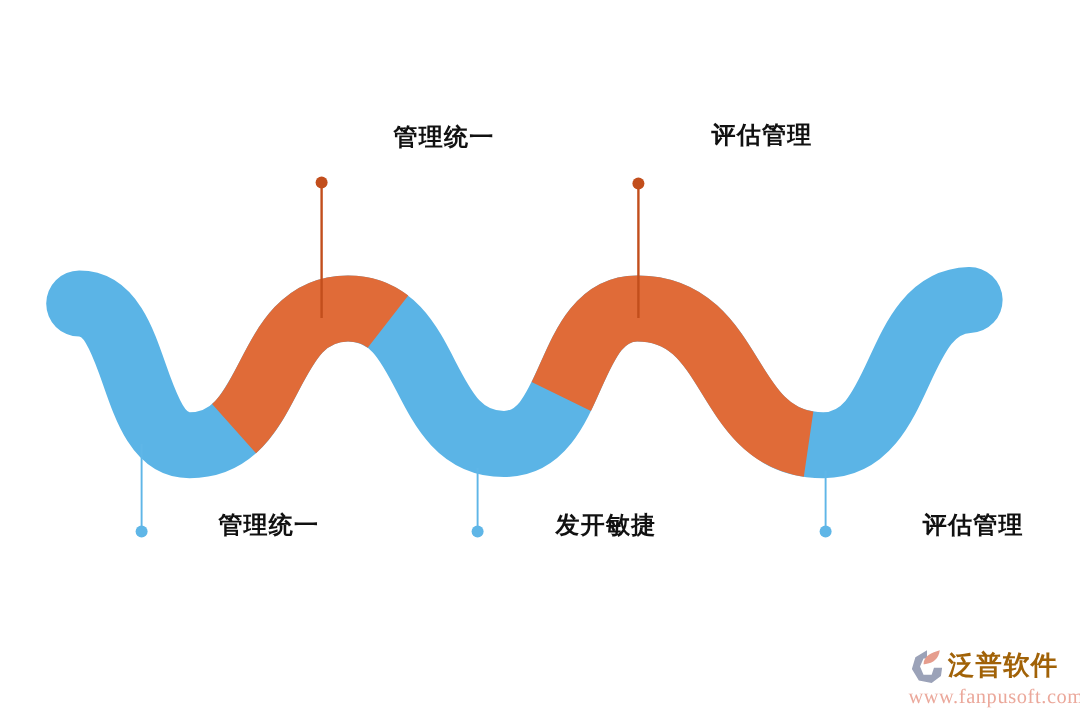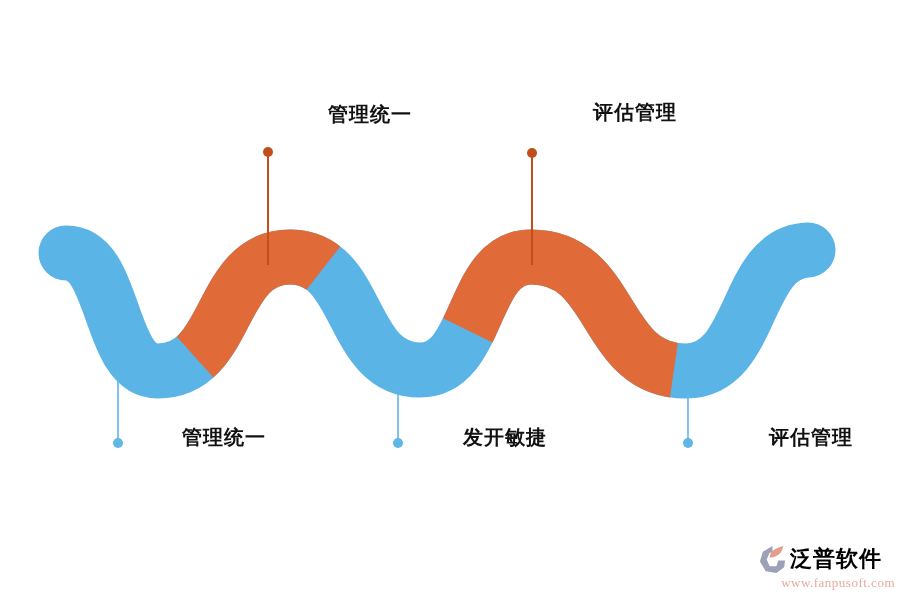--- a/index.html
+++ b/index.html
@@ -12,26 +12,26 @@
     position:absolute;transform:translateX(-50%);
     font-size:20px;font-weight:bold;color:#111111;
     letter-spacing:1px;white-space:nowrap;
   }
   .logo{
     position:absolute;right:5px;bottom:9px;width:138px;
   }
   .logo-top{display:flex;align-items:flex-start;}
   .logo-icon{flex:0 0 auto;margin-right:2px;}
   .logo-title{
-    font-size:22px;font-weight:bold;color:#000000;letter-spacing:1px;
+    font-size:22px;font-weight:bold;color:#a16207;letter-spacing:1px;
     line-height:30px;white-space:nowrap;
   }
   .logo-url{
     font-family:"Liberation Serif","DejaVu Serif",serif;
-    font-size:13px;color:#eba89b;text-align:right;margin-top:0px;
+    font-size:17px;color:#eba89b;text-align:right;margin-top:0px;
     letter-spacing:0.5px;white-space:nowrap;
   }
 </style>
 </head>
 <body>
 
 <div class="canvas">
 
   <svg class="wave-svg" width="900" height="600" viewBox="0 0 900 600">
 

